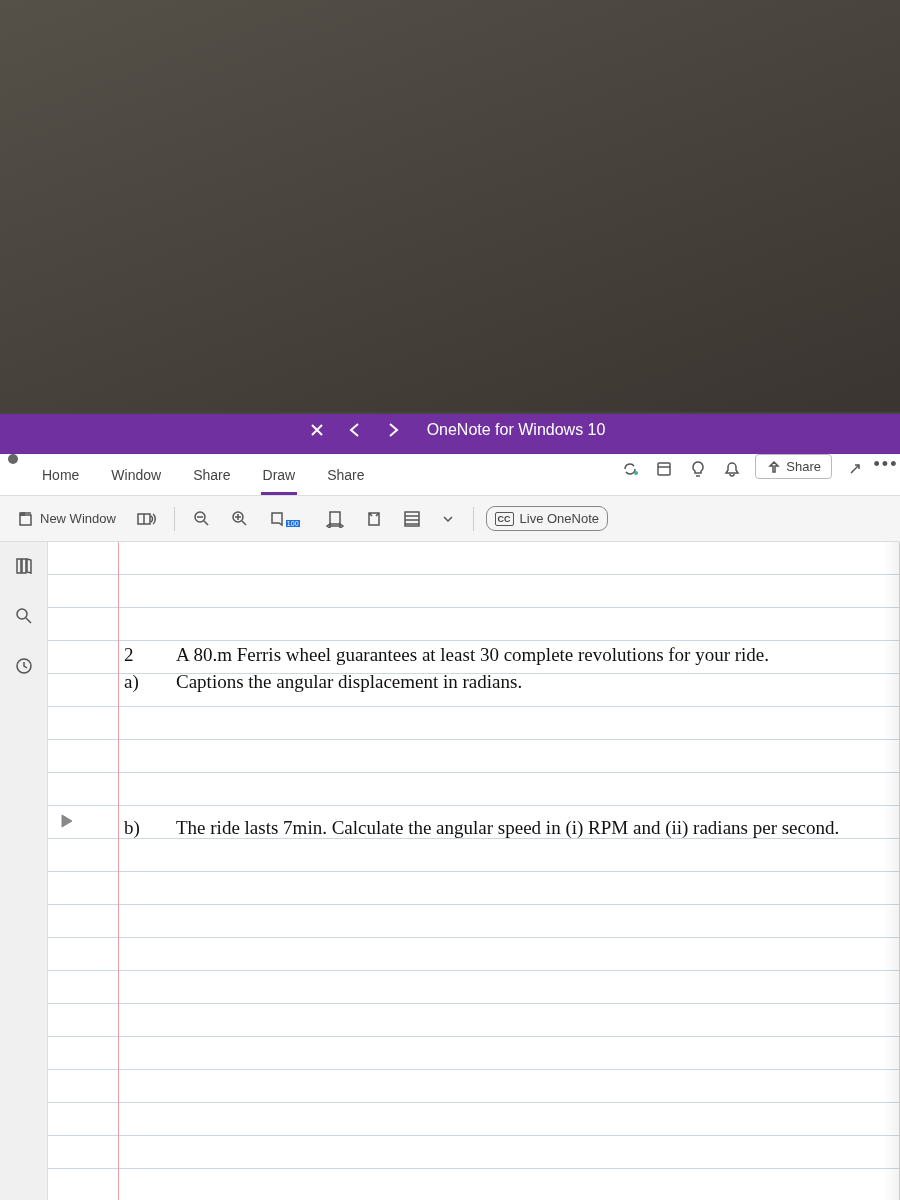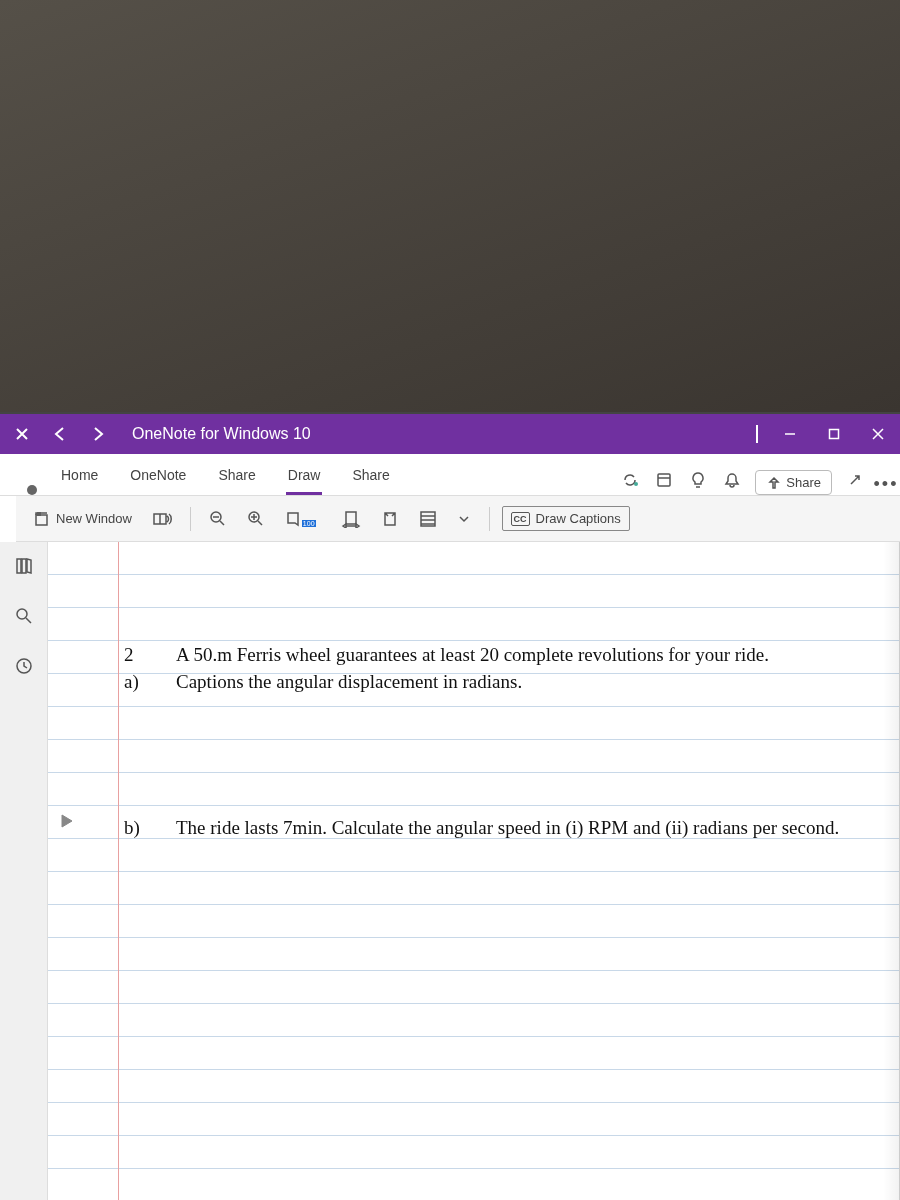--- a/index.html
+++ b/index.html
@@ -4,49 +4,49 @@
 <style>
   * { box-sizing: border-box; margin: 0; padding: 0; }
   html, body { width: 900px; height: 1200px; overflow: hidden; font-family: "Segoe UI", Arial, sans-serif; }
   body { background: #4a4540; display: flex; flex-direction: column; }
   
   .prephoto { height: 412px; background: linear-gradient(160deg, #555048 0%, #3a3530 100%); }
   
   .appwin { flex: 1; display: flex; flex-direction: column; background: #fff; border-top: 2px solid #444; position: relative; }
   
   
-  .titlebar { height: 40px; display: flex; align-items: center; background: #7030a0; color: #fff; font-size: 15px; }
+  .titlebar { height: 40px; display: flex; align-items: center; background: #7030a0; color: #fff; font-size: 15px; flex-direction: column; }
   .titlebar .tb-left { display: flex; align-items: center; gap: 6px; padding-left: 6px; }
   .titlebar .tb-icon { width: 32px; height: 32px; display: flex; align-items: center; justify-content: center; cursor: pointer; }
   .titlebar .tb-icon svg { stroke: #fff; fill: none; stroke-width: 2; }
   .titlebar .tb-title { padding-left: 12px; font-size: 16px; }
   .titlebar .spacer { flex: 1; }
   .titlebar .tb-right { display: flex; align-items: center; gap: 0; }
   .titlebar .win-btn { width: 44px; height: 40px; display: flex; align-items: center; justify-content: center; }
   .titlebar .win-btn svg { stroke: #fff; fill: none; stroke-width: 1.5; }
   .titlebar .cursor { width: 2px; height: 18px; background: #fff; margin: 0 10px; }
   
   
-  .ribbon { height: 42px; display: flex; align-items: flex-end; background: #fff; border-bottom: 1px solid #ddd; font-size: 14px; color: #444; padding-left: 19px; }
+  .ribbon { height: 42px; display: flex; align-items: flex-start; background: #fff; border-bottom: 1px solid #ddd; font-size: 14px; color: #444; }
   .ribbon .tab { padding: 0 16px; height: 100%; display: flex; align-items: center; cursor: pointer; position: relative; }
   .ribbon .tab.active::after { content: ""; position: absolute; bottom: 0; left: 14px; right: 14px; height: 3px; background: #7030a0; }
   .ribbon .bullet { width: 10px; height: 10px; border-radius: 50%; background: #666; margin: 0 8px; }
   .ribbon .spacer { flex: 1; }
   .ribbon .ricon { width: 30px; height: 30px; display: flex; align-items: center; justify-content: center; margin: 0 2px; cursor: pointer; }
   .ribbon .ricon svg { stroke: #555; fill: none; stroke-width: 1.5; }
   .ribbon .sharebtn { display: flex; align-items: center; gap: 6px; padding: 4px 10px; border: 1px solid #bbb; border-radius: 4px; margin: 0 6px; cursor: pointer; font-size: 13px; }
   .ribbon .sharebtn svg { stroke: #555; fill: none; stroke-width: 1.5; }
   .ribbon .dots { width: 28px; text-align: center; font-size: 18px; color: #555; letter-spacing: 2px; cursor: pointer; }
   
   
-  .toolbar { height: 46px; display: flex; align-items: center; background: #f5f5f5; border-bottom: 1px solid #ddd; padding: 0 10px; gap: 8px; font-size: 13px; color: #444; margin-left: 16px; }
+  .toolbar { height: 46px; display: flex; align-items: center; background: #f5f5f5; border-bottom: 1px solid #ddd; padding: 0 10px; gap: 8px; font-size: 13px; color: #444; }
   .toolbar .tbtn { display: flex; align-items: center; gap: 6px; padding: 4px 6px; cursor: pointer; border-radius: 3px; }
   .toolbar .tbtn svg { stroke: #555; fill: none; stroke-width: 1.5; }
   .toolbar .divider { width: 1px; height: 24px; background: #ccc; margin: 0 4px; }
-  .toolbar .live-cap { display: flex; align-items: center; gap: 6px; padding: 4px 8px; border: 1px solid #888; border-radius: 2px; cursor: pointer; font-size: 13px; }
+  .toolbar .live-cap { display: flex; align-items: center; gap: 6px; padding: 4px 8px; border: 1px solid #888; border-radius: 9px; cursor: pointer; font-size: 13px; }
   .toolbar .cc-badge { border: 1.5px solid #555; font-size: 9px; padding: 1px 2px; border-radius: 2px; font-weight: bold; }
   .toolbar .page100 { font-size: 7px; background: #1e6fd9; color: #fff; padding: 0 1px; position: relative; top: 5px; left: -5px; }
   
   
   .main { flex: 1; display: flex; background: #f8f8f8; }
   .sidebar { width: 48px; background: #f0f0f0; border-right: 1px solid #ddd; display: flex; flex-direction: column; align-items: center; padding-top: 8px; gap: 18px; }
   .sidebar .sbtn { width: 32px; height: 32px; display: flex; align-items: center; justify-content: center; cursor: pointer; border-radius: 4px; }
   .sidebar .sbtn svg { stroke: #555; fill: none; stroke-width: 1.5; }
   
   .page { flex: 1; background: #fff; position: relative; overflow: hidden; border-right: 1px solid #ccc; }
@@ -105,21 +105,21 @@
         <svg width="14" height="14">
             <path d="M2 2 L12 12 M12 2 L2 12"></path>
           </svg>
       </div>
     </div>
   </div>
 
   <div class="ribbon">
     <div class="bullet"></div>
     <div class="tab">Home</div>
-    <div class="tab">OneNote</div>
+    <div class="tab">Window</div>
     <div class="tab">Share</div>
     <div class="tab active">Draw</div>
     <div class="tab">Share</div>
     <div class="spacer"></div>
     <div class="ricon">
       <svg width="18" height="18">
           <path d="M4 9a5 5 0 0 1 9-3M14 9a5 5 0 0 1-9 3"></path>
           <circle cx="15" cy="13" r="2" fill="#4a9" stroke="none"></circle>
         </svg>
     </div>
@@ -203,21 +203,21 @@
         </svg>
     </div>
     <div class="tbtn">
       <svg width="14" height="14">
           <path d="M3 5l4 4 4-4"></path>
         </svg>
     </div>
     <div class="divider"></div>
     <div class="live-cap">
       <span class="cc-badge">CC</span>
-      <span>Draw Captions</span>
+      <span>Live OneNote</span>
     </div>
   </div>
 
   <div class="main">
     <div class="sidebar">
       <div class="sbtn">
         <svg width="20" height="20">
             <rect x="3" y="3" width="4" height="14"></rect>
             <rect x="8" y="3" width="4" height="14"></rect>
             <path d="M13 3l4 1v13l-4-1z"></path>
@@ -237,21 +237,21 @@
       </div>
     </div>
 
     <div class="page">
       <div class="ruled"></div>
       <div class="margin"></div>
       <div class="content">
         <div class="block">
           <div class="row">
             <span class="num">2</span>
-            <span class="txt">A 50.m Ferris wheel guarantees at least 20 complete revolutions for your ride.</span>
+            <span class="txt">A 80.m Ferris wheel guarantees at least 30 complete revolutions for your ride.</span>
           </div>
           <div class="row">
             <span class="num">a)</span>
             <span class="txt">Captions the angular displacement in radians.</span>
           </div>
         </div>
         <div class="block">
           <div class="row">
             <span class="num">b)</span>
             <span class="txt">The ride lasts 7min.  Calculate the angular speed in (i) RPM and (ii) radians per second.</span>

